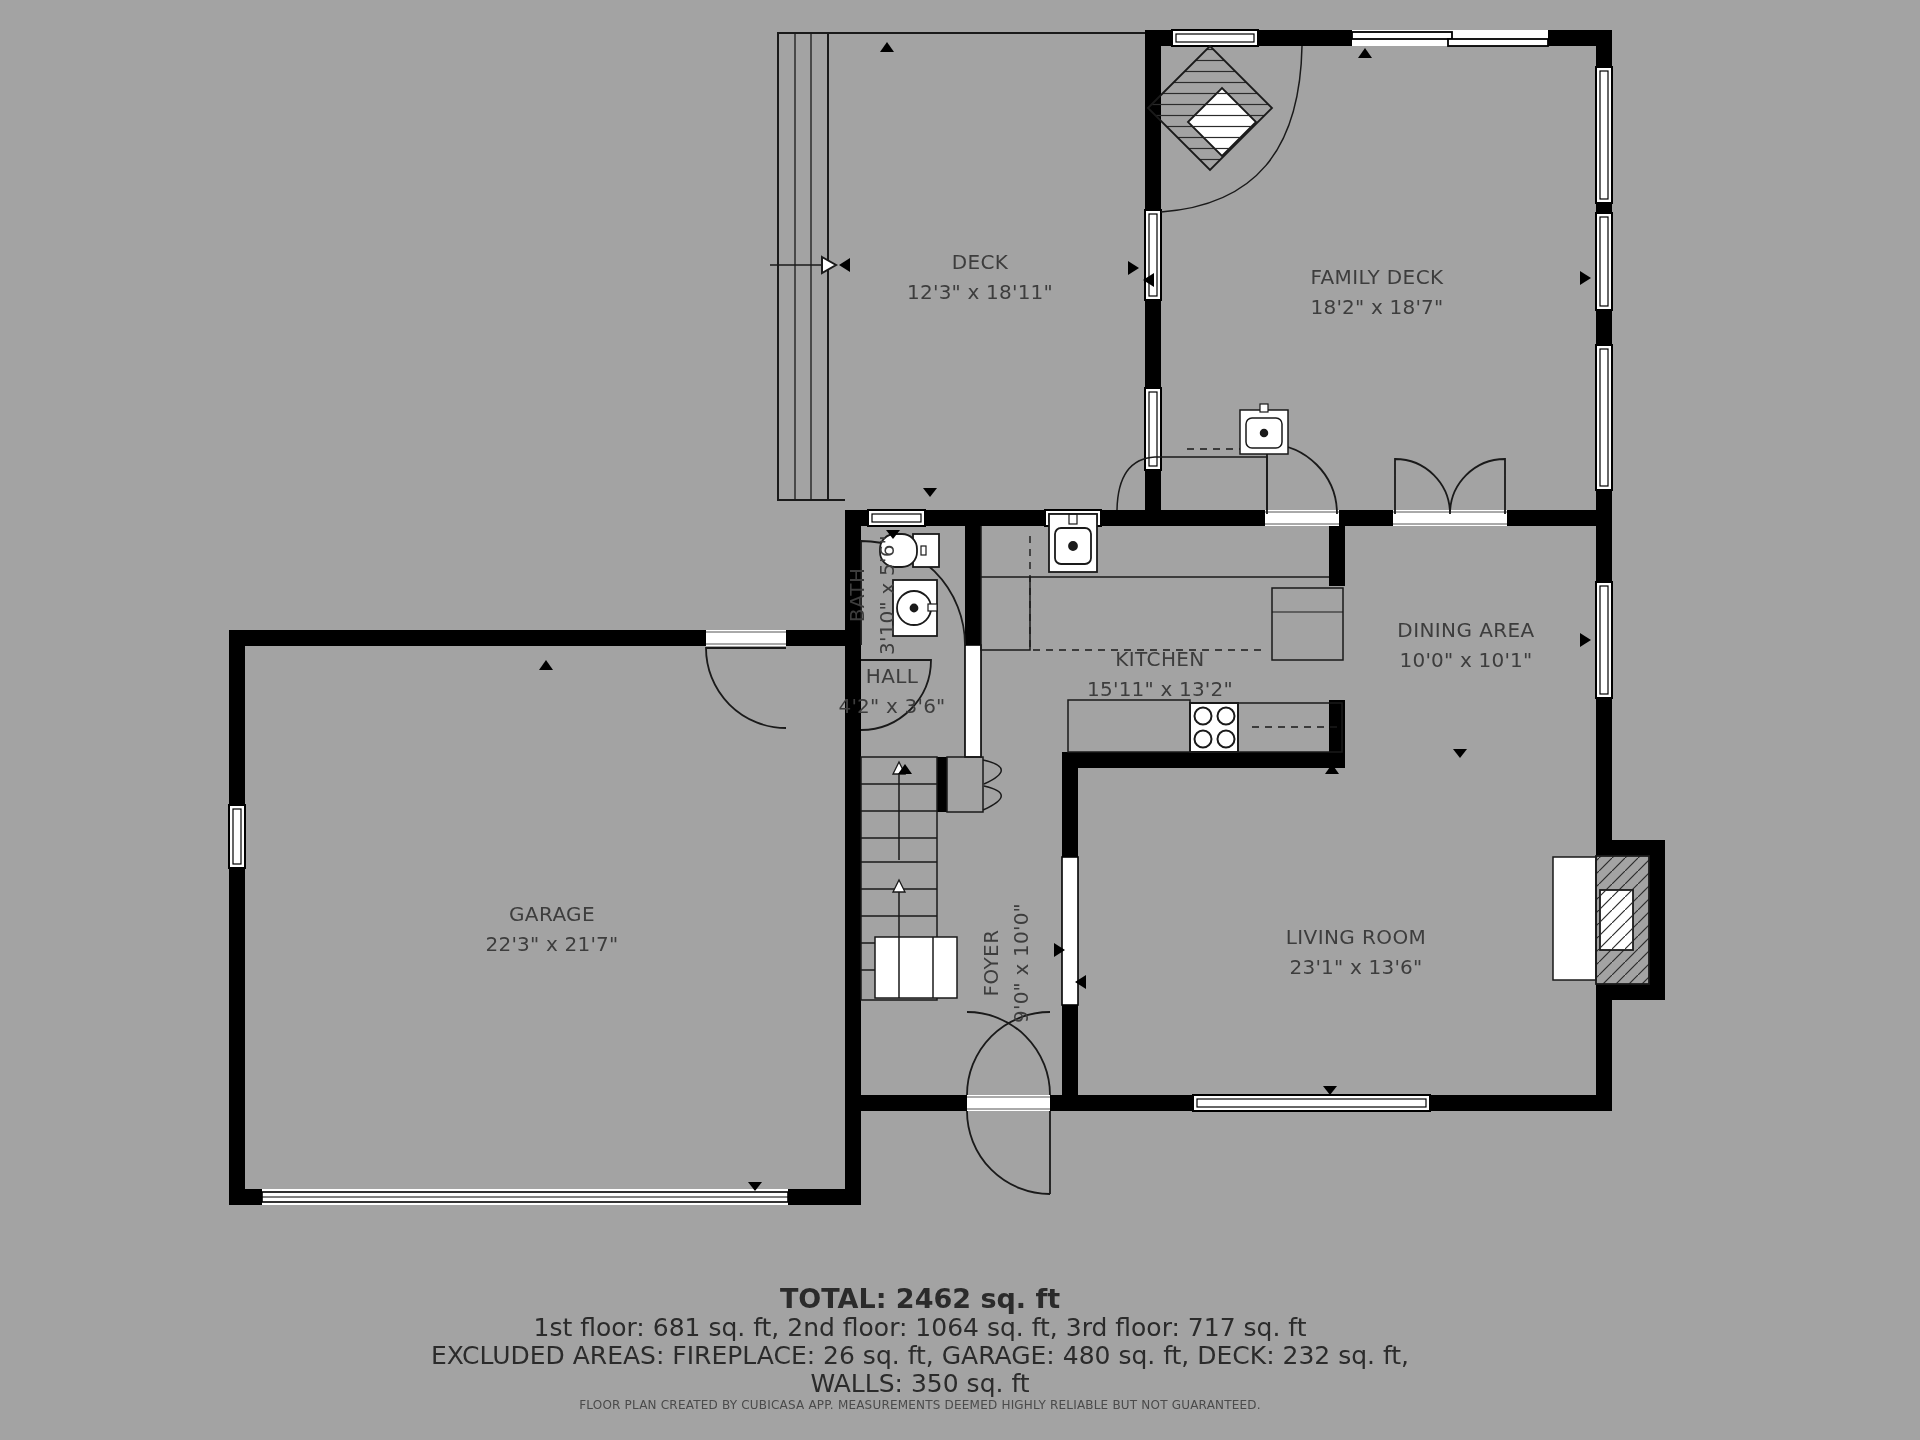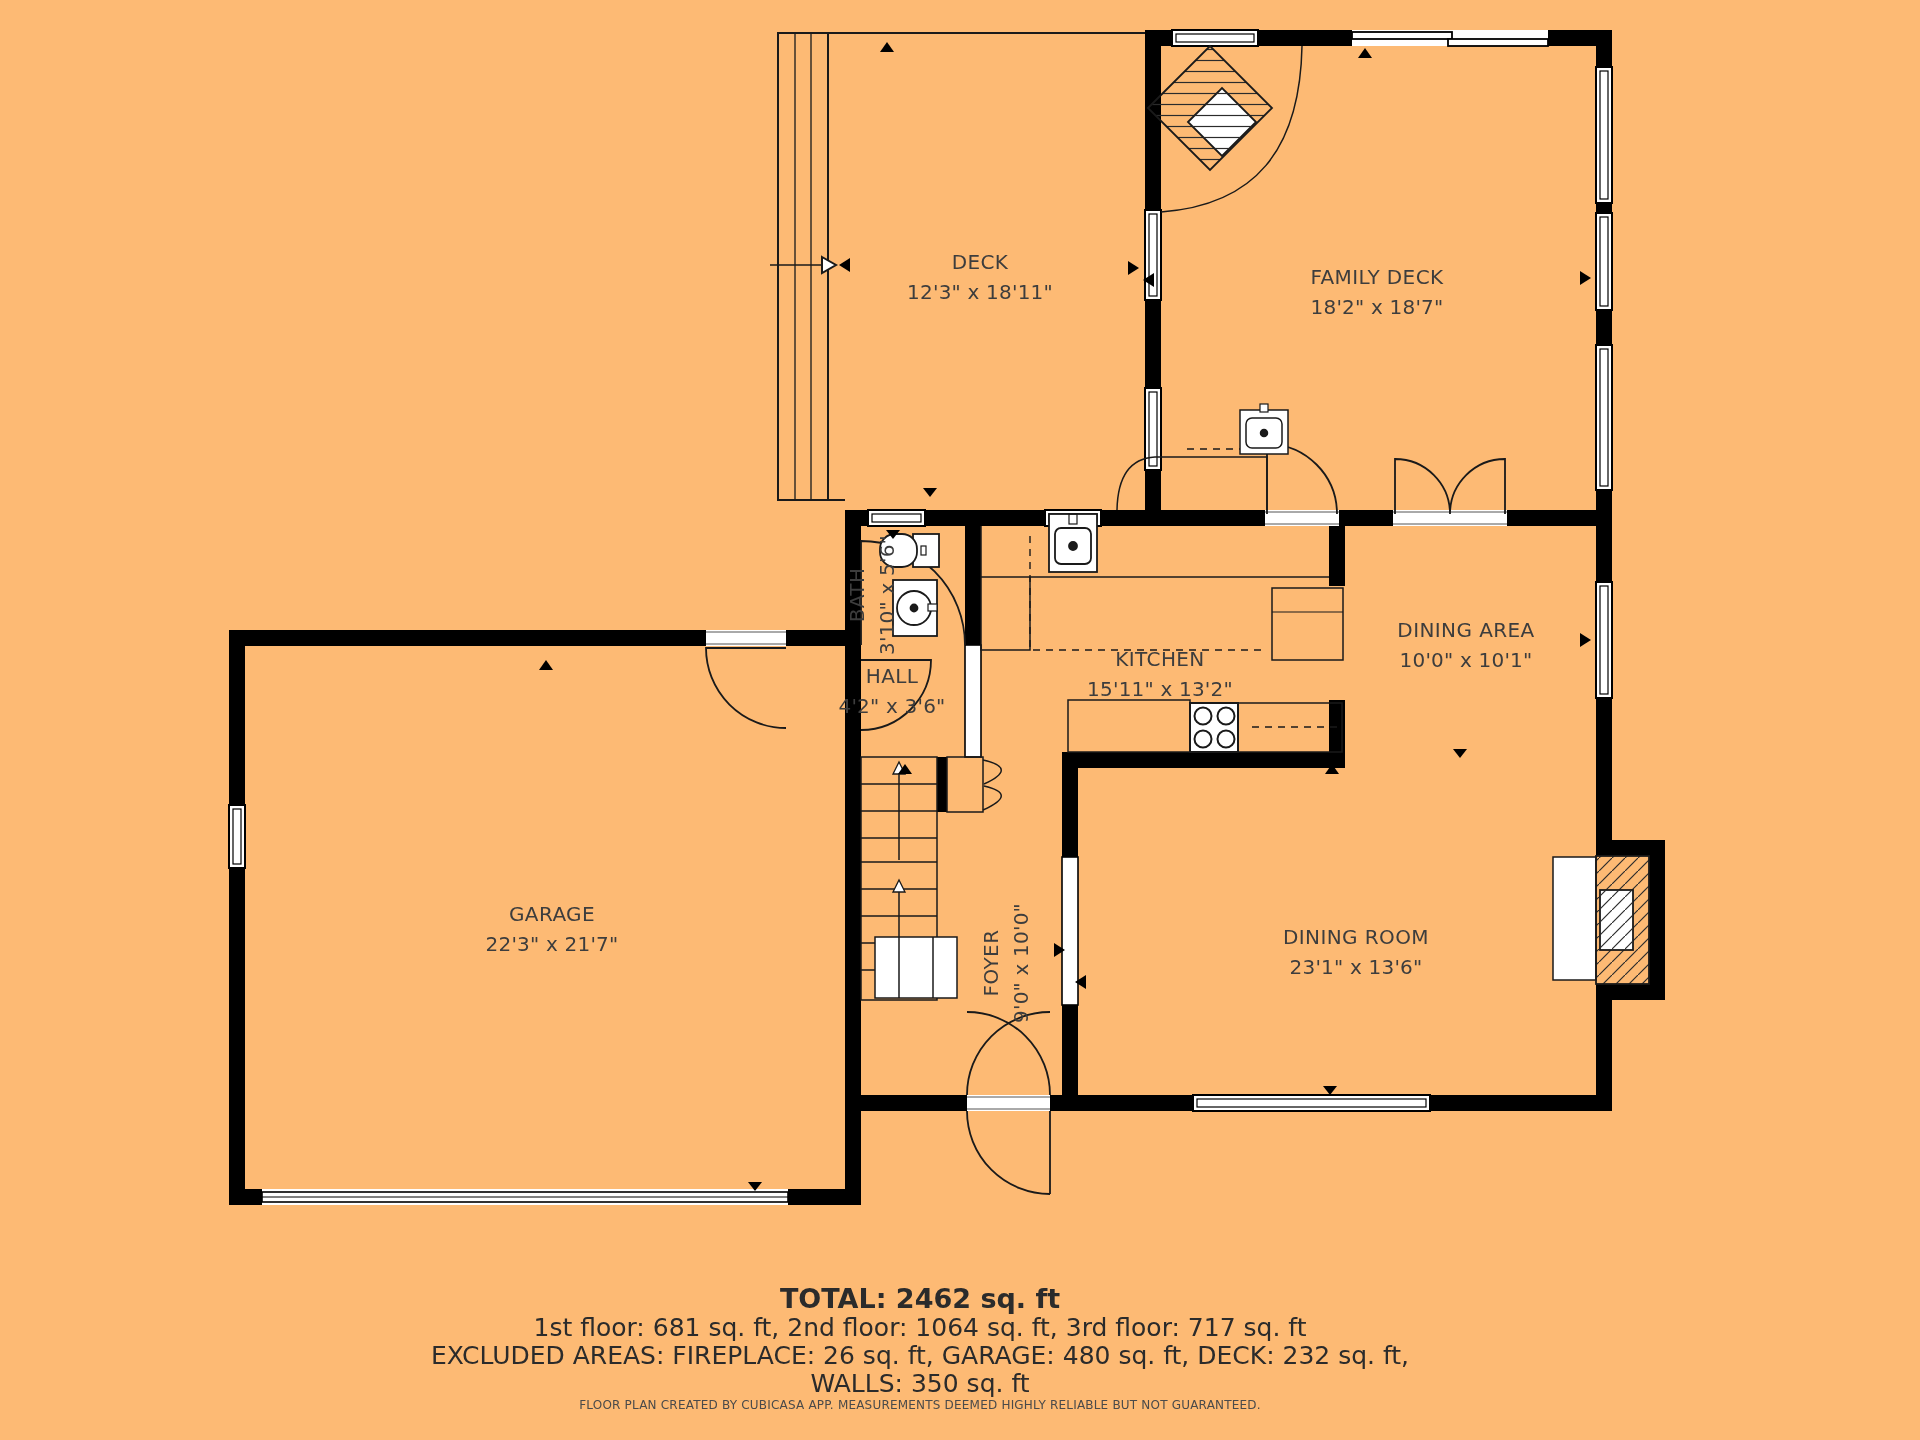--- a/index.html
+++ b/index.html
@@ -1,16 +1,16 @@
 <!DOCTYPE html>
 <html><head>
 <meta charset="utf-8">
 <style>
   html,body{margin:0;padding:0;background:#ffffff;}
-  .page{position:relative;width:1920px;height:1440px;background:#fdba74;overflow:hidden;
+  .page{position:relative;width:1920px;height:1440px;background:#a3a3a3;overflow:hidden;
         font-family:"DejaVu Sans","Liberation Sans",sans-serif;}
   .plan-svg{position:absolute;left:0;top:0;}
   .room-label{position:absolute;width:300px;text-align:center;color:#3d3d3d;
               font-size:20px;line-height:30px;letter-spacing:0.4px;white-space:nowrap;}
   .room-label .dims{letter-spacing:0.2px;}
   .rot{transform:rotate(-90deg);transform-origin:center center;height:60px;}
   .summary{position:absolute;left:0;top:1284px;width:1840px;text-align:center;color:#2b2b2b;}
   .summary .total{font-size:27px;font-weight:bold;line-height:30px;}
   .summary .line{font-size:25px;line-height:28px;}
   .disclaimer{position:absolute;left:0;top:1398px;width:1840px;text-align:center;
@@ -289,21 +289,21 @@
   </div>
   <div class="room-label" style="left:402px;top:899px;">
     <div>GARAGE</div>
     <div class="dims">22'3" x 21'7"</div>
   </div>
   <div class="room-label rot" style="left:856px;top:933px;">
     <div>FOYER</div>
     <div class="dims">9'0" x 10'0"</div>
   </div>
   <div class="room-label" style="left:1206px;top:922px;">
-    <div>DINING ROOM</div>
+    <div>LIVING ROOM</div>
     <div class="dims">23'1" x 13'6"</div>
   </div>
 
   <div class="summary">
     <div class="total">TOTAL: 2462 sq. ft</div>
     <div class="line">1st floor: 681 sq. ft, 2nd floor: 1064 sq. ft, 3rd floor: 717 sq. ft</div>
     <div class="line">EXCLUDED AREAS: FIREPLACE: 26 sq. ft, GARAGE: 480 sq. ft, DECK: 232 sq. ft,</div>
     <div class="line">WALLS: 350 sq. ft</div>
   </div>
   <div class="disclaimer">FLOOR PLAN CREATED BY CUBICASA APP. MEASUREMENTS DEEMED HIGHLY RELIABLE BUT NOT GUARANTEED.</div>

